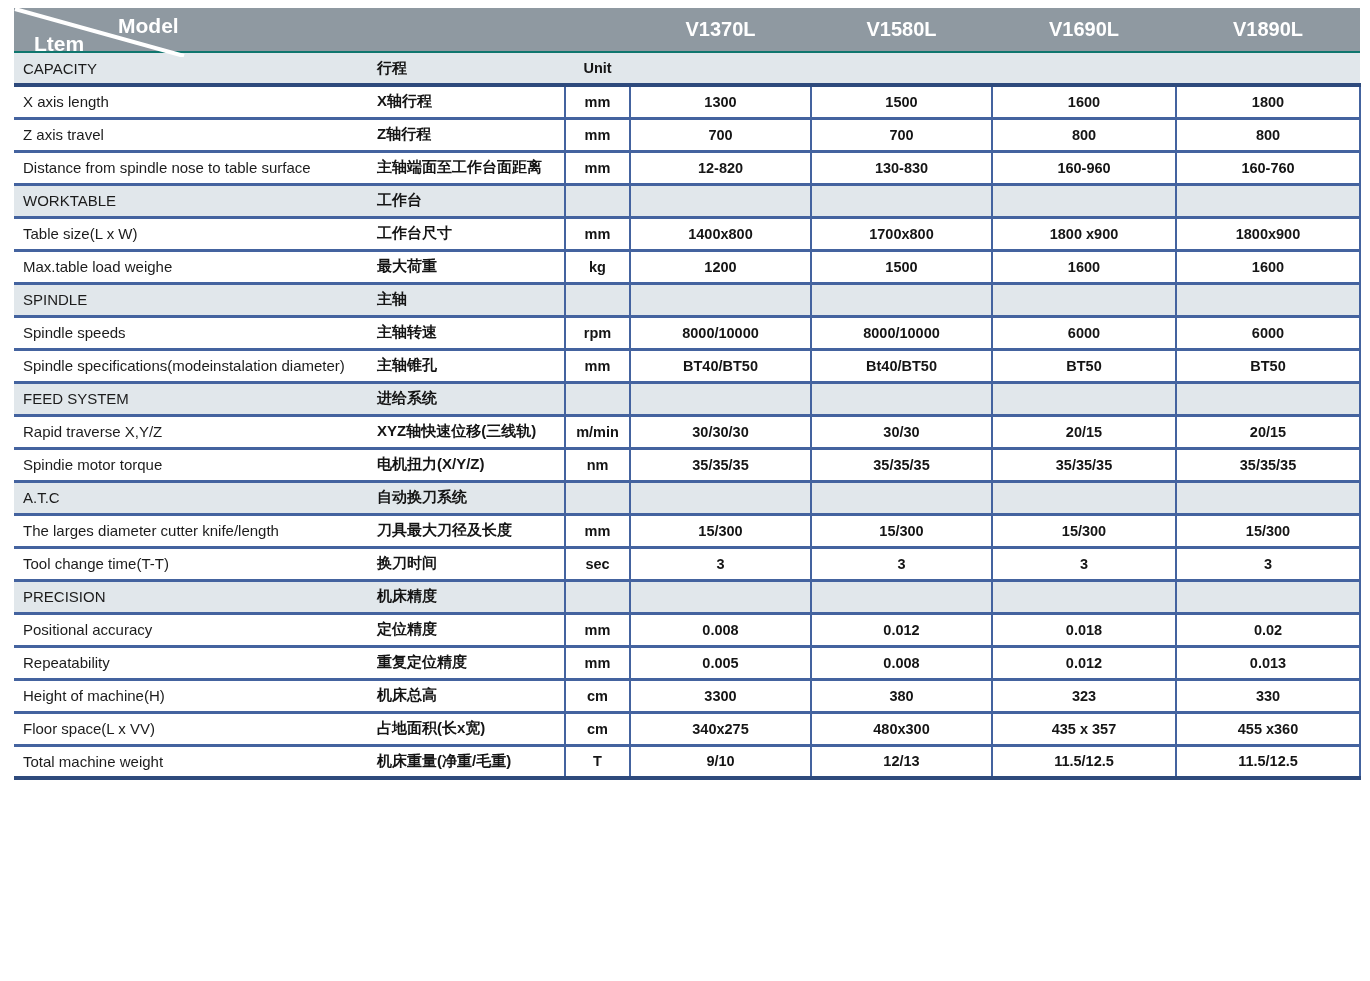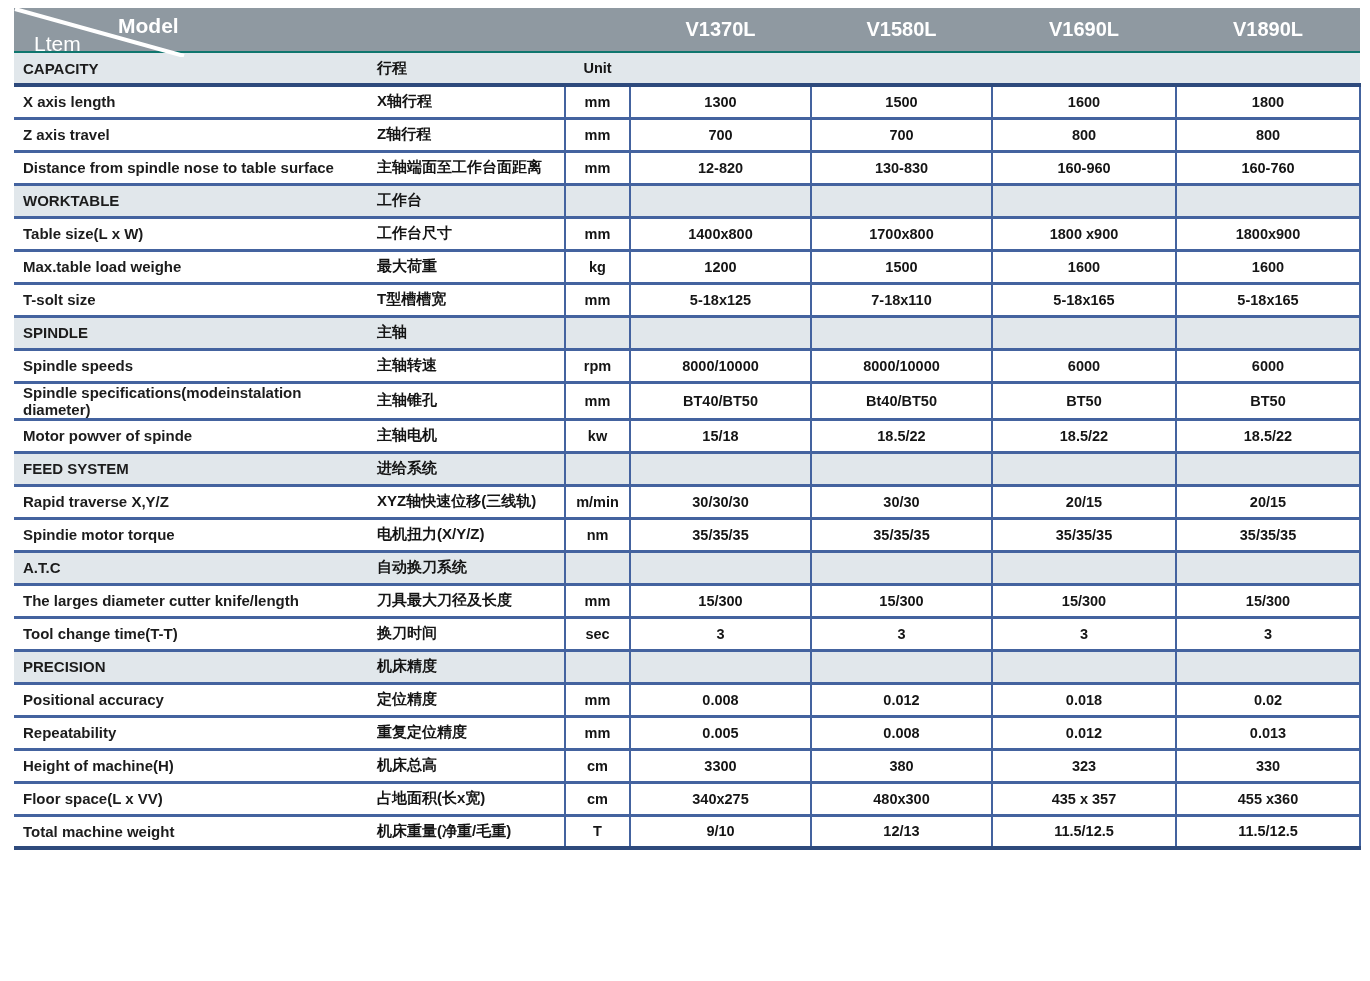--- a/index.html
+++ b/index.html
@@ -25,32 +25,32 @@
     height:44px;background:var(--header-bg);color:#ffffff;
     font-size:20px;font-weight:bold;text-align:center;
     border-bottom:2px solid #0f766e;padding:0;
   }
   th.corner{position:relative;}
   th.corner svg{position:absolute;left:0;top:0;display:block;}
   th.corner .model-label{
     position:absolute;left:104px;top:6px;font-size:21px;font-weight:bold;color:#fff;
   }
   th.corner .item-label{
-    position:absolute;left:20px;top:24px;font-size:21px;font-weight:normal;color:#fff;text-align:right;
+    position:absolute;left:20px;top:24px;font-size:21px;font-weight:bold;color:#fff;text-align:right;
   }
   
   tbody td{height:33px;padding:0;vertical-align:middle;}
   .section-row td{
     background:var(--section-bg);
     border-bottom:3px solid var(--grid-blue);
     font-weight:bold;font-size:15px;
   }
   .capacity-row td{border-bottom:4px solid var(--grid-dark);}
   .data-row td{border-bottom:3px solid var(--grid-blue);}
-  td.en{padding-left:9px;text-align:left;font-size:15px;font-weight:700;color:#1c1c1c;}
+  td.en{padding-left:9px;text-align:left;font-size:15px;font-weight:400;color:#1c1c1c;}
   td.cn{padding-left:8px;text-align:left;font-size:15px;font-weight:bold;}
   td.unit{text-align:center;font-size:14.5px;font-weight:bold;}
   td.val{text-align:center;font-size:14.5px;font-weight:bold;}
   .data-row td.unit,.data-row td.val,
   .section-row:not(.capacity-row) td.unit,
   .section-row:not(.capacity-row) td.val{
     border-left:2px solid var(--grid-blue);
   }
   .data-row td.val:last-child,
   .section-row:not(.capacity-row) td.val:last-child{
@@ -143,29 +143,20 @@
       </tr>
       <tr class="data-row">
         <td class="en">Max.table load weighe</td>
         <td class="cn">最大荷重</td>
         <td class="unit">kg</td>
         <td class="val">1200</td>
         <td class="val">1500</td>
         <td class="val">1600</td>
         <td class="val">1600</td>
       </tr>
-      <tr class="data-row">
-        <td class="en">T-solt size</td>
-        <td class="cn">T型槽槽宽</td>
-        <td class="unit">mm</td>
-        <td class="val">5-18x125</td>
-        <td class="val">7-18x110</td>
-        <td class="val">5-18x165</td>
-        <td class="val">5-18x165</td>
-      </tr>
       <tr class="section-row">
         <td class="en">SPINDLE</td>
         <td class="cn">主轴</td>
         <td class="unit"></td>
         <td class="val"></td>
         <td class="val"></td>
         <td class="val"></td>
         <td class="val"></td>
       </tr>
       <tr class="data-row">
@@ -179,29 +170,20 @@
       </tr>
       <tr class="data-row">
         <td class="en">Spindle specifications(modeinstalation diameter)</td>
         <td class="cn">主轴锥孔</td>
         <td class="unit">mm</td>
         <td class="val">BT40/BT50</td>
         <td class="val">Bt40/BT50</td>
         <td class="val">BT50</td>
         <td class="val">BT50</td>
       </tr>
-      <tr class="data-row">
-        <td class="en">Motor powver of spinde</td>
-        <td class="cn">主轴电机</td>
-        <td class="unit">kw</td>
-        <td class="val">15/18</td>
-        <td class="val">18.5/22</td>
-        <td class="val">18.5/22</td>
-        <td class="val">18.5/22</td>
-      </tr>
       <tr class="section-row">
         <td class="en">FEED SYSTEM</td>
         <td class="cn">进给系统</td>
         <td class="unit"></td>
         <td class="val"></td>
         <td class="val"></td>
         <td class="val"></td>
         <td class="val"></td>
       </tr>
       <tr class="data-row">

